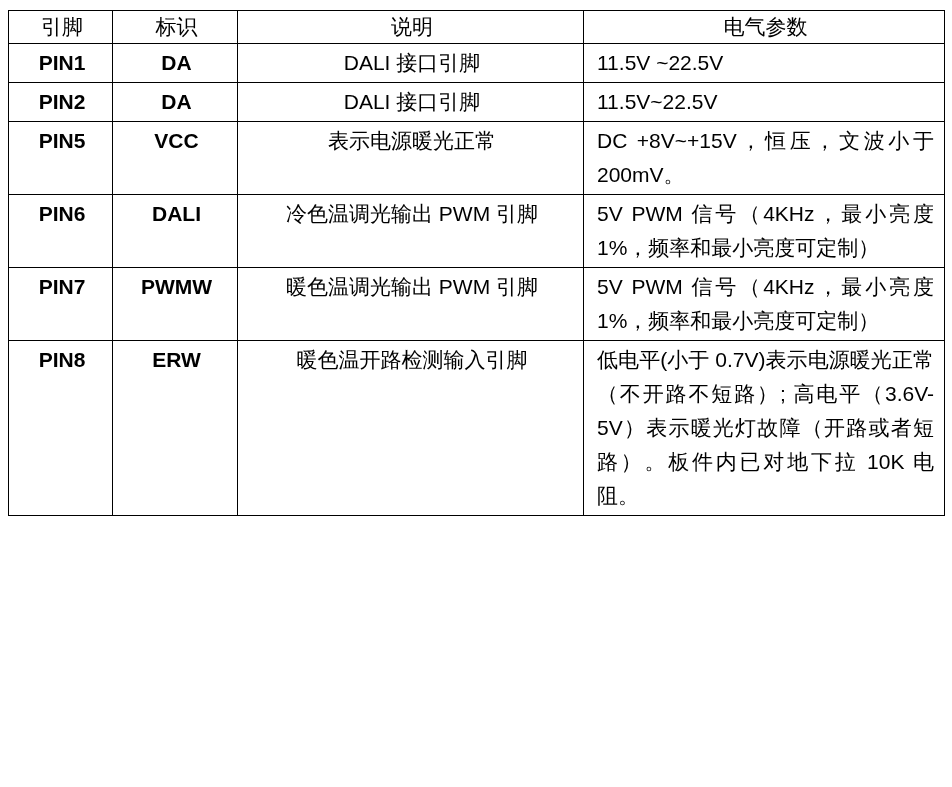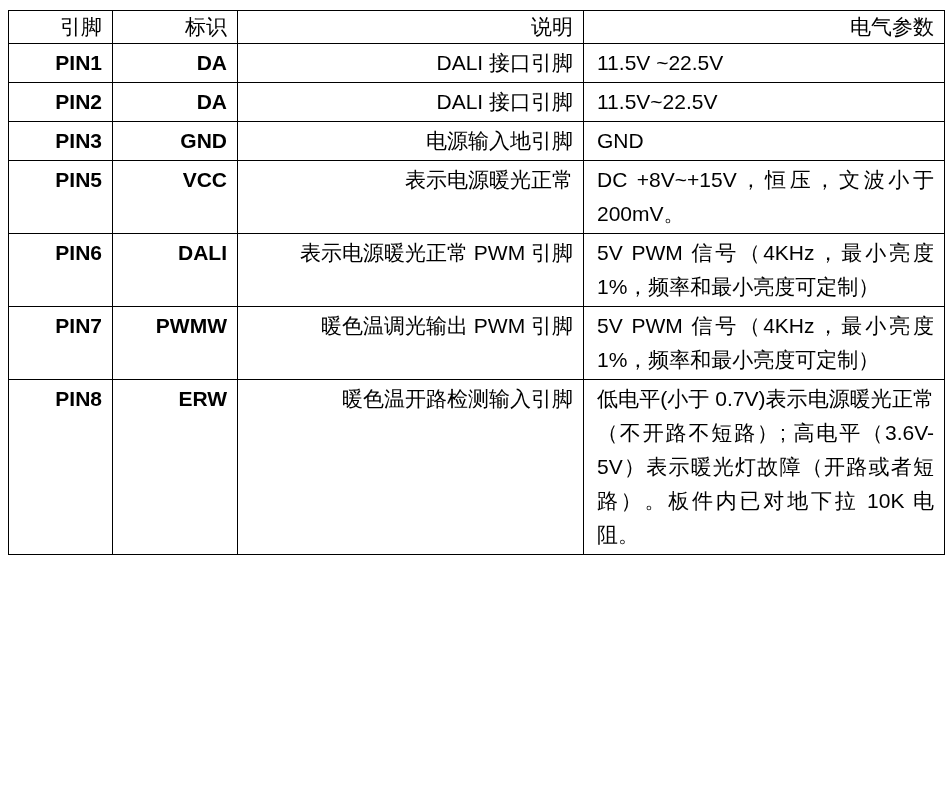--- a/index.html
+++ b/index.html
@@ -26,21 +26,21 @@
     table-layout: fixed;
   }
   .pin-table th,
   .pin-table td {
     border: 1.5px solid #000000;
     color: #000000;
     font-size: 21px;
     line-height: 34px;
     font-weight: normal;
     vertical-align: top;
-    text-align: right;
+    text-align: center;
     padding: 2px 10px 2px 13px;
     word-break: break-word;
     background: #ffffff;
   }
   .pin-table th {
     height: 30px;
     line-height: 30px;
     padding-top: 1px;
     padding-bottom: 1px;
   }
@@ -81,39 +81,33 @@
     <td class="c-params">11.5V ~22.5V</td>
   </tr>
 
   <tr>
     <td class="c-pin">PIN2</td>
     <td class="c-label">DA</td>
     <td class="c-desc">DALI 接口引脚</td>
     <td class="c-params">11.5V~22.5V</td>
   </tr>
 
-  <tr>
-    <td class="c-pin">PIN3</td>
-    <td class="c-label">GND</td>
-    <td class="c-desc">电源输入地引脚</td>
-    <td class="c-params">GND</td>
-  </tr>
 
 
   <tr>
     <td class="c-pin">PIN5</td>
     <td class="c-label">VCC</td>
     <td class="c-desc">表示电源暖光正常</td>
     <td class="c-params">DC +8V~+15V，恒压，文波小于 200mV。</td>
   </tr>
 
   <tr>
     <td class="c-pin">PIN6</td>
     <td class="c-label">DALI</td>
-    <td class="c-desc">表示电源暖光正常 PWM 引脚</td>
+    <td class="c-desc">冷色温调光输出 PWM 引脚</td>
     <td class="c-params">5V PWM 信号（4KHz，最小亮度 1%，频率和最小亮度可定制）</td>
   </tr>
 
   <tr>
     <td class="c-pin">PIN7</td>
     <td class="c-label">PWMW</td>
     <td class="c-desc">暖色温调光输出 PWM 引脚</td>
     <td class="c-params">5V PWM 信号（4KHz，最小亮度 1%，频率和最小亮度可定制）</td>
   </tr>
 

